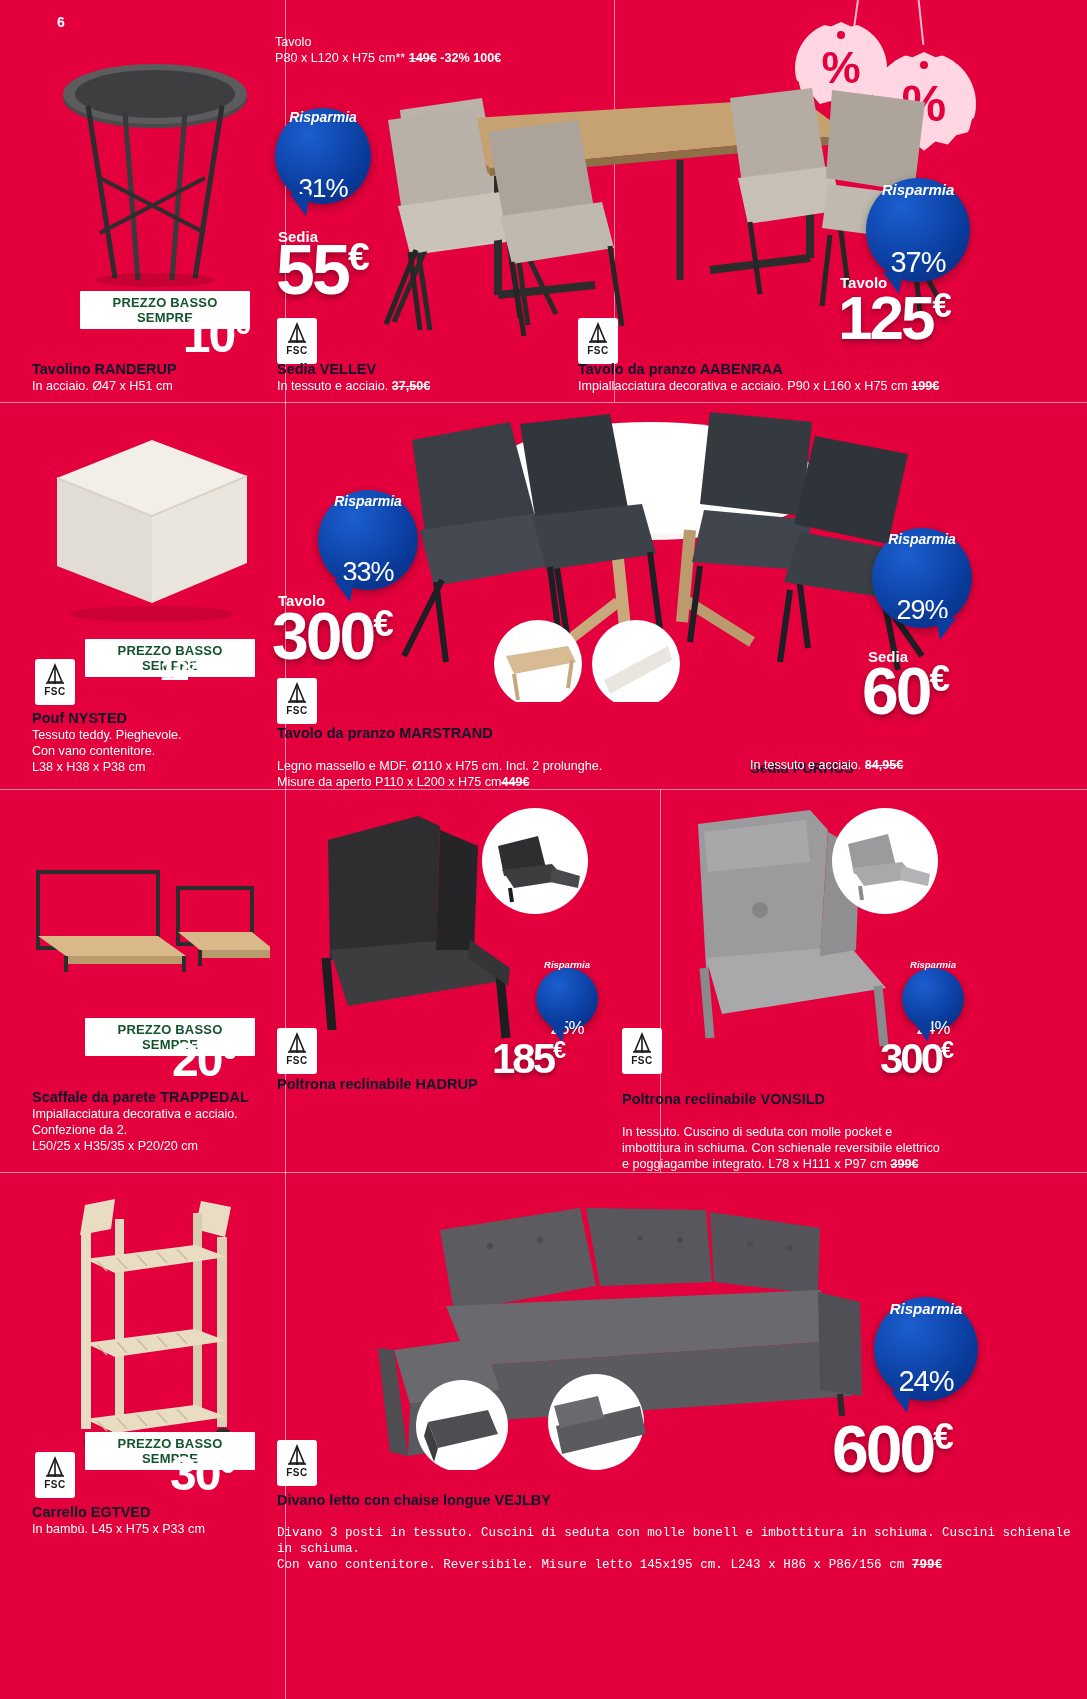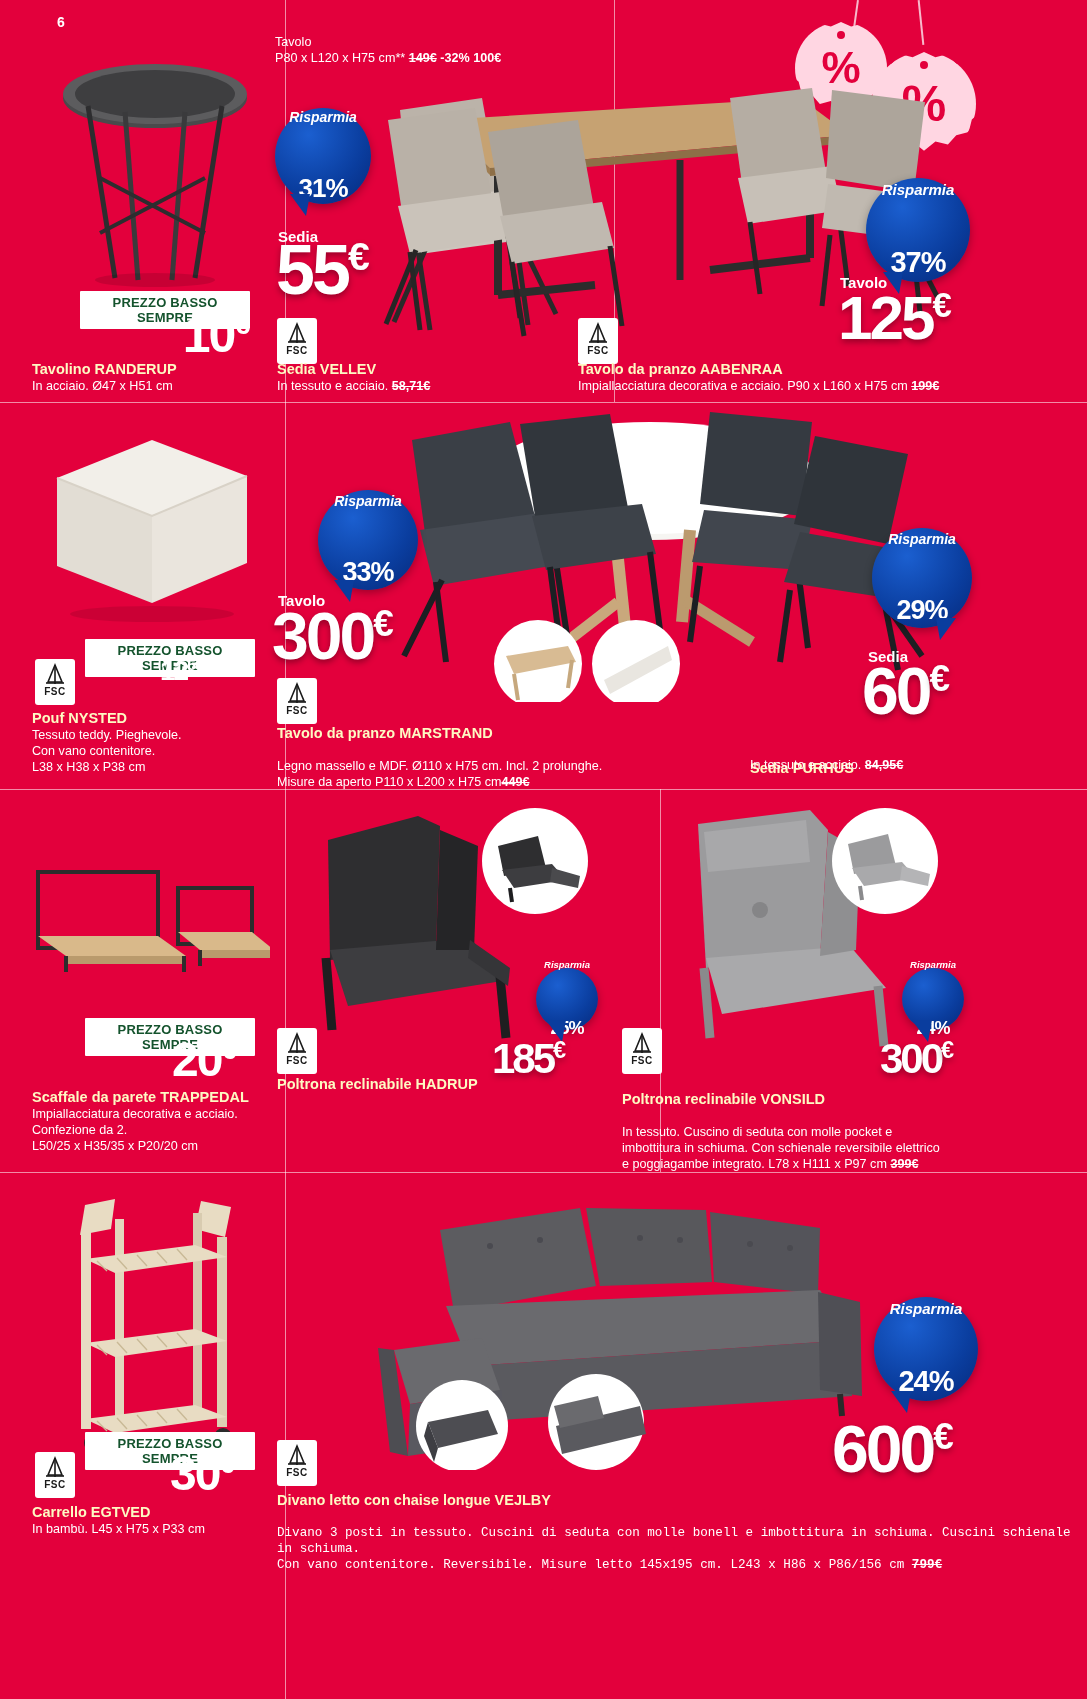--- a/index.html
+++ b/index.html
@@ -15,21 +15,21 @@
 
   
   .page-num {
     position: absolute; left: 57px; top: 14px;
     color: #fff; font-size: 14px; font-weight: 600;
   }
 
   
   .hline { position: absolute; left: 0; width: 1087px; height: 1px; background: rgba(255,255,255,.55); }
   .vline { position: absolute; width: 1px; background: rgba(255,255,255,.55); }
-  .prod-title { color: #fef9c3; font-weight: bold; font-size: 14.5px; line-height: 1.15; }
+  .prod-title { color: #0f172a; font-weight: bold; font-size: 14.5px; line-height: 1.15; }
   .prod-desc { color: #fff; font-size: 12.6px; line-height: 1.28; }
   .strike { text-decoration: line-through; font-weight: bold; }
 
   
   .low-price-banner {
     background: #fff; color: #14532d; font-weight: bold; font-size: 13px;
     text-align: center; padding: 4px 17px 4px; letter-spacing: .2px;
     border-radius: 1px; display: inline-block;
   }
   .big-price {
@@ -56,21 +56,21 @@
 
   
   .bubble {
     position: absolute; border-radius: 50%;
     background: radial-gradient(circle at 35% 28%, #1b5fd0 0%, #0a3d9e 60%, #06297a 100%);
     color: #fff; display: flex; flex-direction: column; align-items: center; justify-content: center;
     box-shadow: 0 3px 8px rgba(0,0,0,.3);
     gap: 48px;
   }
   .bubble .r1 { font-style: italic; font-weight: bold; }
-  .bubble .r2 { font-weight: bold; letter-spacing: -1px; }
+  .bubble .r2 { font-weight: normal; letter-spacing: -1px; }
   .bubble::after {
     content: ""; position: absolute; width: 0; height: 0;
   }
   .bubble.tail-bl::after {
     bottom: -12px; left: 16%;
     border-left: 16px solid transparent; border-right: 4px solid transparent;
     border-top: 22px solid #0a3d9e;
   }
   .bubble.tail-br::after {
     bottom: -12px; right: 16%;
@@ -169,21 +169,21 @@
           <path d="M4 20 L11 3 L18 20 Z" fill="none" stroke="#1a1a1a" stroke-width="1.6"></path>
           <path d="M11 3 L11 22" stroke="#1a1a1a" stroke-width="1.6"></path>
           <path d="M2 21 L20 21" stroke="#1a1a1a" stroke-width="1.6"></path>
         </svg>
     </span>
     <span class="lbl">FSC</span>
   </div>
   <div class="prod-title" style="position:absolute; left:277px; top:361px;">Sedia VELLEV</div>
   <div class="prod-desc" style="position:absolute; left:277px; top:378px;">
     <span>In tessuto e acciaio.</span>
-    <span class="strike">58,71€</span>
+    <span class="strike">37,50€</span>
   </div>
 
   <div class="note" style="left:275px; top:34px; font-size:12.6px; line-height:1.3;">
     <div>Tavolo</div>
     <div>
       <span>P80 x L120 x H75 cm**</span>
       <span class="strike">149€</span>
       <span style="font-weight:bold;">-32%</span>
       <span style="font-weight:bold;">100€</span>
     </div>

